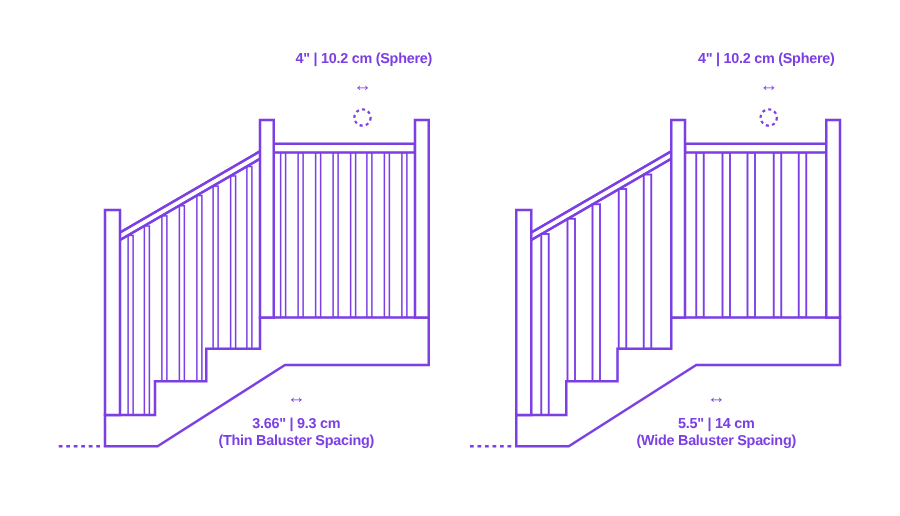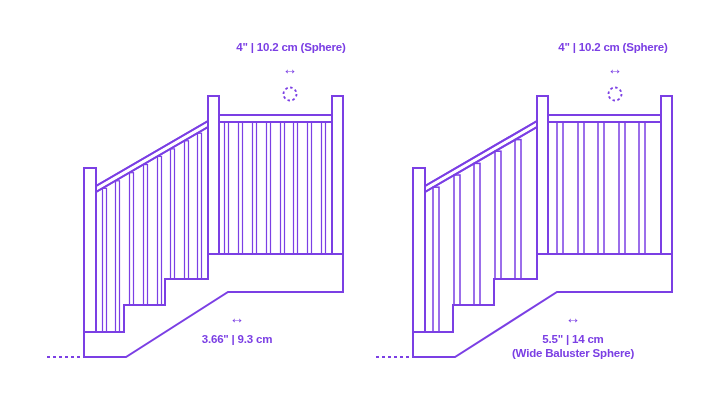--- a/index.html
+++ b/index.html
@@ -69,23 +69,24 @@
     </g>
 </svg>
 
 <div class="label" style="left:216px; top:40px; width:150px;">
   <span>4" | 10.2 cm (Sphere)</span>
 </div>
 <div class="arrow" style="left:275px; top:62px;">↔</div>
 <div class="arrow" style="left:222px; top:311px;">↔</div>
 <div class="label" style="left:152px; top:332px; width:170px;">
   <span>3.66" | 9.3 cm</span>
+  <span>(Thin Baluster Spacing)</span>
 </div>
 
 <div class="label" style="left:538px; top:40px; width:150px;">
   <span>4" | 10.2 cm (Sphere)</span>
 </div>
 <div class="arrow" style="left:600px; top:62px;">↔</div>
 <div class="arrow" style="left:558px; top:311px;">↔</div>
 <div class="label" style="left:478px; top:332px; width:190px;">
   <span>5.5" | 14 cm</span>
-  <span>(Wide Baluster Sphere)</span>
+  <span>(Wide Baluster Spacing)</span>
 </div>
 
 </body></html>

